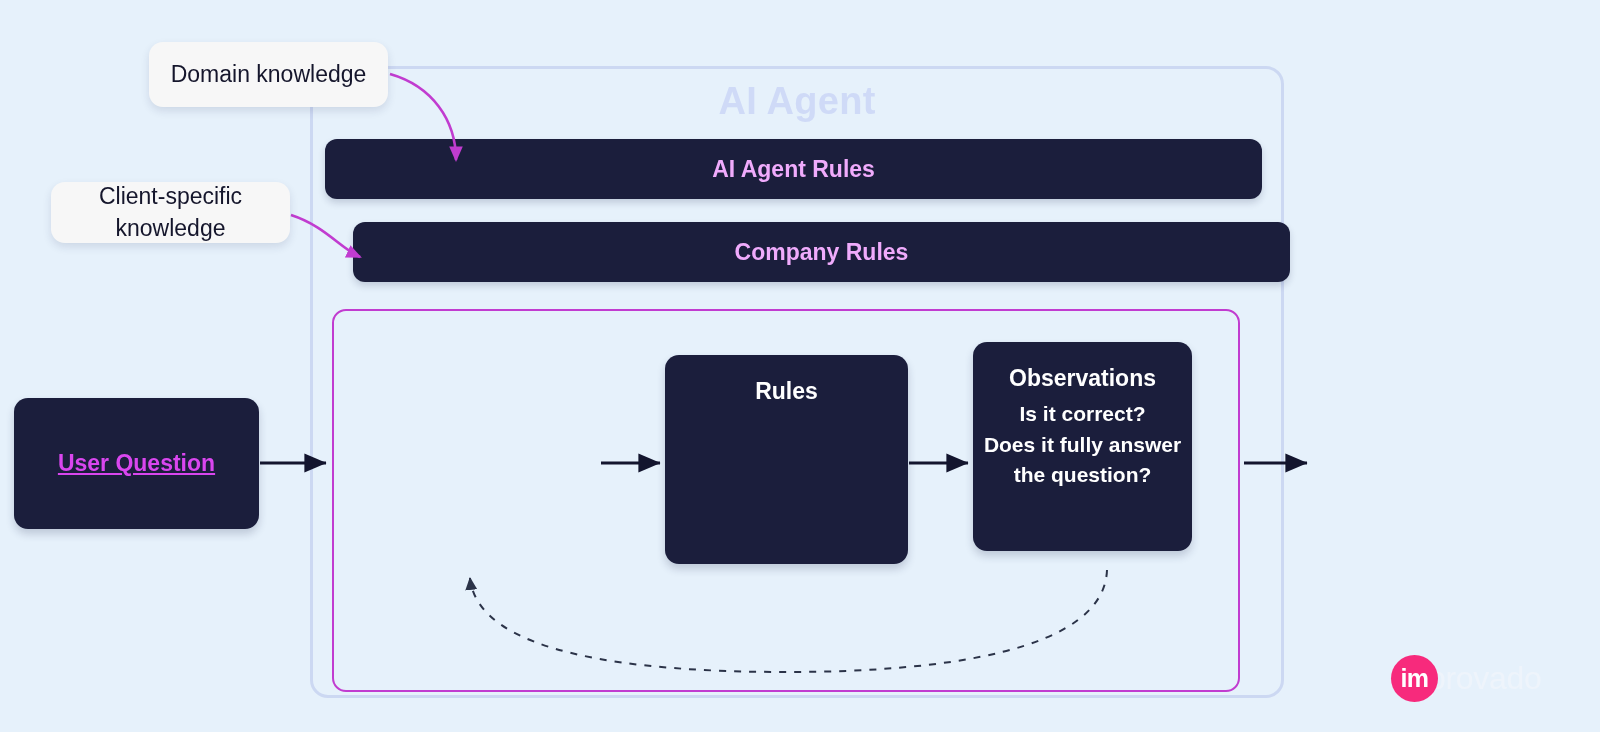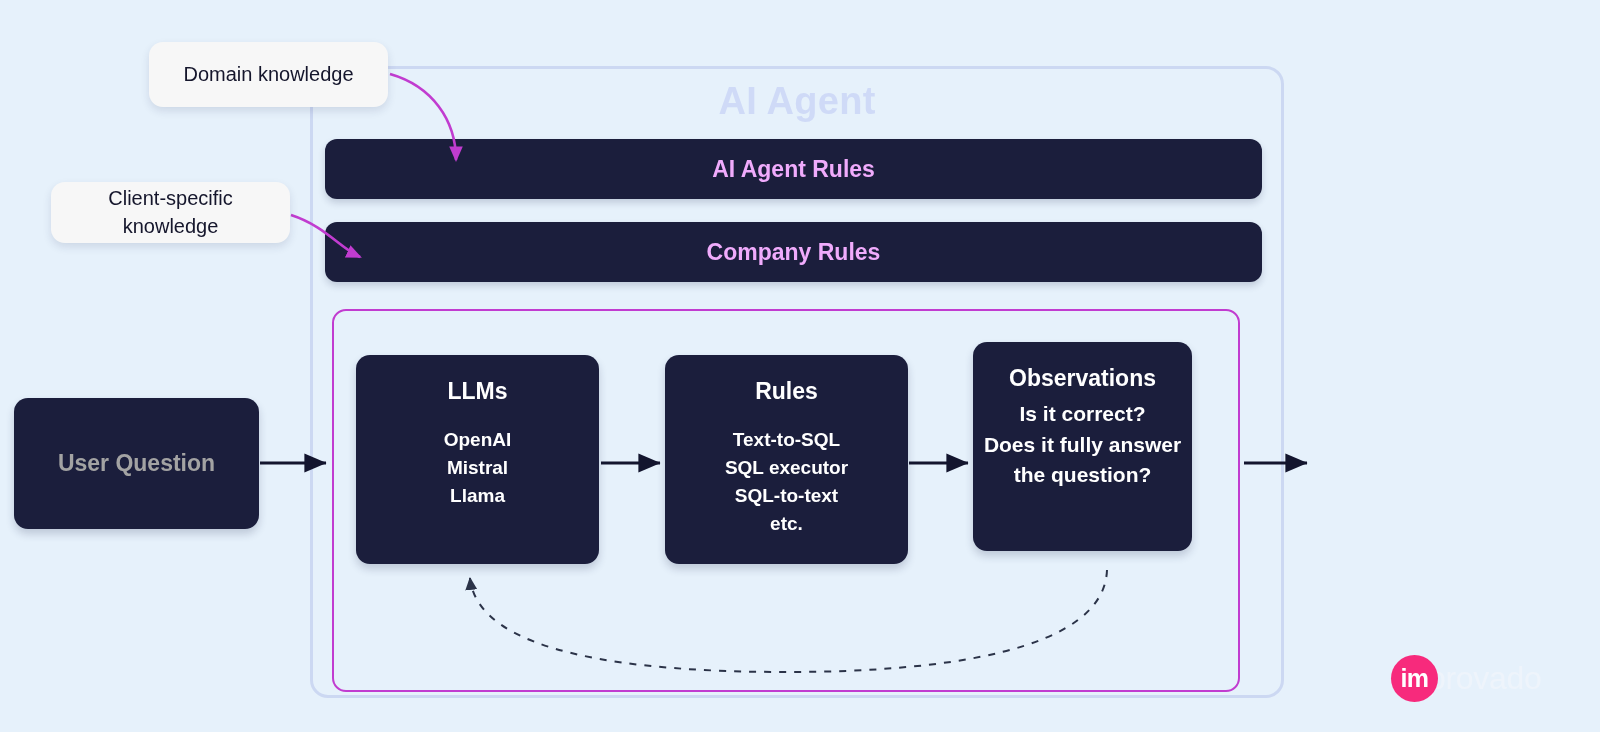--- a/index.html
+++ b/index.html
@@ -61,21 +61,21 @@
     color: #f0abfc;
     display: flex;
     align-items: center;
     justify-content: center;
     font-size: 23px;
     font-weight: 700;
     box-shadow: 0 4px 7px rgba(30,40,80,.18);
     z-index: 3;
   }
   #rule-agent { top: 139px; }
-  #rule-company { top: 222px; }
+  #rule-company { top: 222px; margin-left: 28px; }
 
   
   .loop-container {
     position: absolute;
     left: 332px;
     top: 309px;
     width: 908px;
     height: 383px;
     border: 2.5px solid #c13cd0;
     border-radius: 14px;
@@ -112,43 +112,44 @@
   #node-llms         { left: 356px;  top: 355px; width: 243px; height: 209px; }
   #node-tools        { left: 665px;  top: 355px; width: 243px; height: 209px; }
   #node-observations { left: 973px;  top: 342px; width: 219px; height: 209px; }
   #node-observations .node-lines { font-size: 21px; margin-top: 6px; }
 
   
   .terminal-card {
     position: absolute;
     background: #1b1e3c;
     border-radius: 14px;
-    color: #a3a3a3;
+    color: #d946ef;
     display: flex;
     align-items: center;
     justify-content: center;
     font-size: 23px;
     font-weight: 700;
     box-shadow: 0 5px 8px rgba(30,40,80,.20);
     z-index: 4;
+    text-decoration: underline;
   }
   #card-user-question { left: 14px;   top: 398px; width: 245px; height: 131px; }
   #card-answer        { left: 1311px; top: 398px; width: 242px; height: 131px; }
 
   
   .chip {
     position: absolute;
     background: #f7f7f7;
     border-radius: 14px;
     color: #15162c;
     display: flex;
     align-items: center;
     justify-content: center;
     text-align: center;
-    font-size: 20px;
+    font-size: 23px;
     font-weight: 400;
     line-height: 1.38;
     box-shadow: 0 4px 8px rgba(40,50,90,.13);
     z-index: 6;
     padding: 15px 14px;
     box-sizing: border-box;
   }
   #chip-domain { left: 149px; top: 42px;  width: 239px; height: 65px; }
   #chip-client { left: 51px;  top: 182px; width: 239px; height: 61px; }
 
@@ -196,33 +197,23 @@
 
   <div class="rule-bar" id="rule-agent">
     <span>AI Agent Rules</span>
   </div>
   <div class="rule-bar" id="rule-company">
     <span>Company Rules</span>
   </div>
 
   <div class="loop-container"></div>
 
-  <div class="node-card" id="node-llms">
-    <div class="node-title">LLMs</div>
-    <div class="node-lines" style="white-space:pre-line">OpenAI
-Mistral
-Llama</div>
-  </div>
 
   <div class="node-card" id="node-tools">
     <div class="node-title">Rules</div>
-    <div class="node-lines" style="white-space:pre-line">Text-to-SQL
-SQL executor
-SQL-to-text
-etc.</div>
   </div>
 
   <div class="node-card" id="node-observations">
     <div class="node-title">Observations</div>
     <div class="node-lines" style="white-space:pre-line">Is it correct?
 Does it fully answer
 the question?</div>
   </div>
 
   <div class="terminal-card" id="card-user-question">

